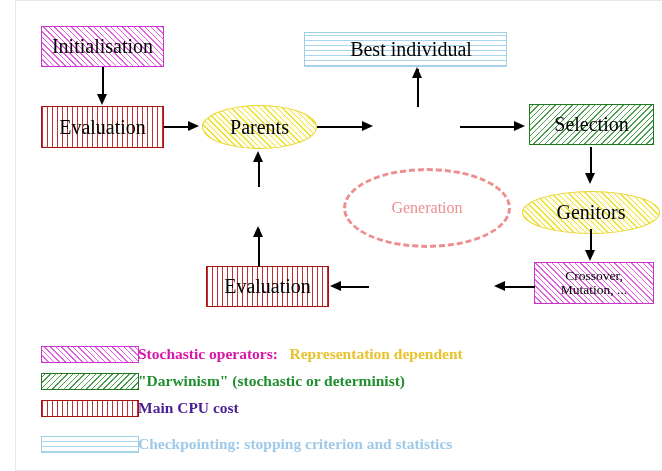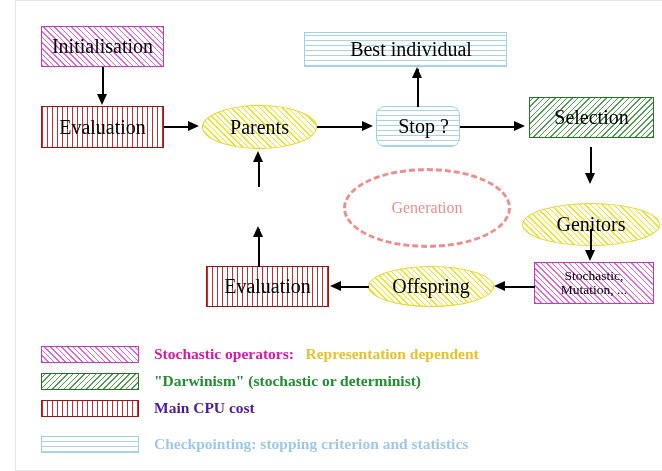--- a/index.html
+++ b/index.html
@@ -144,51 +144,48 @@
     width: 98px;
     height: 17px;
     box-sizing: border-box;
   }
   .legend-text {
     position: absolute;
     left: 122px;
     font-size: 15.5px;
     font-weight: bold;
     white-space: pre;
-    padding-left: 16px;
   }
   .legend-text .accent-gold { color: #e8c22a; }
   .c-magenta { color: #d916a8; }
   .c-green   { color: #1f8f2f; }
   .c-red     { color: #4c1d95; }
   .c-blue    { color: #9ec9e8; }
 </style>
 </head>
 <body>
 
 <div id="canvas">
 
   <div class="node fill-magenta" style="left:25px; top:25px; width:123px; height:41px; font-size:20px;">Initialisation</div>
 
   <div class="node fill-red" style="left:25px; top:105px; width:123px; height:42px; font-size:20px;">Evaluation</div>
 
   <div class="node fill-yellow ellipse" style="left:186px; top:104px; width:115px; height:44px; font-size:20px;">Parents</div>
 
   <div class="node fill-blue" style="left:288px; top:31px; width:203px; height:35px; font-size:20px;">Best individual</div>
 
-  <div class="node fill-blue rounded" style="left:360px; top:105px; width:84px; height:41px; font-size:20px;">Stop ?</div>
-
-  <div class="node fill-green" style="left:513px; top:96px; width:125px; height:41px; font-size:20px;">Selection</div>
-
-  <div class="node fill-yellow ellipse" style="left:506px; top:202px; width:138px; height:43px; font-size:20px;">Genitors</div>
-
-  <div class="node fill-magenta" style="left:518px; top:261px; width:120px; height:42px; font-size:13.5px;">Stochastic,
+
+  <div class="node fill-green" style="left:513px; top:103px; width:125px; height:41px; font-size:20px;">Selection</div>
+
+  <div class="node fill-yellow ellipse" style="left:506px; top:190px; width:138px; height:43px; font-size:20px;">Genitors</div>
+
+  <div class="node fill-magenta" style="left:518px; top:261px; width:120px; height:42px; font-size:13.5px;">Crossover,
 Mutation, ...</div>
 
-  <div class="node fill-yellow ellipse" style="left:352px; top:265px; width:126px; height:41px; font-size:20px;">Offspring</div>
 
   <div class="node fill-red" style="left:190px; top:265px; width:123px; height:41px; font-size:20px;">Evaluation</div>
 
 
   <div class="node dashed-ellipse" style="left:327px; top:167px; width:168px; height:80px; font-size:16px;">Generation</div>
 
   <div class="edge edge-v" style="left:86px; top:66px; height:29px;"></div>
   <div class="arrowhead arrow-down" style="left:81px; top:93px;"></div>
 
   <div class="edge edge-h" style="left:148px; top:125px; width:28px;"></div>

